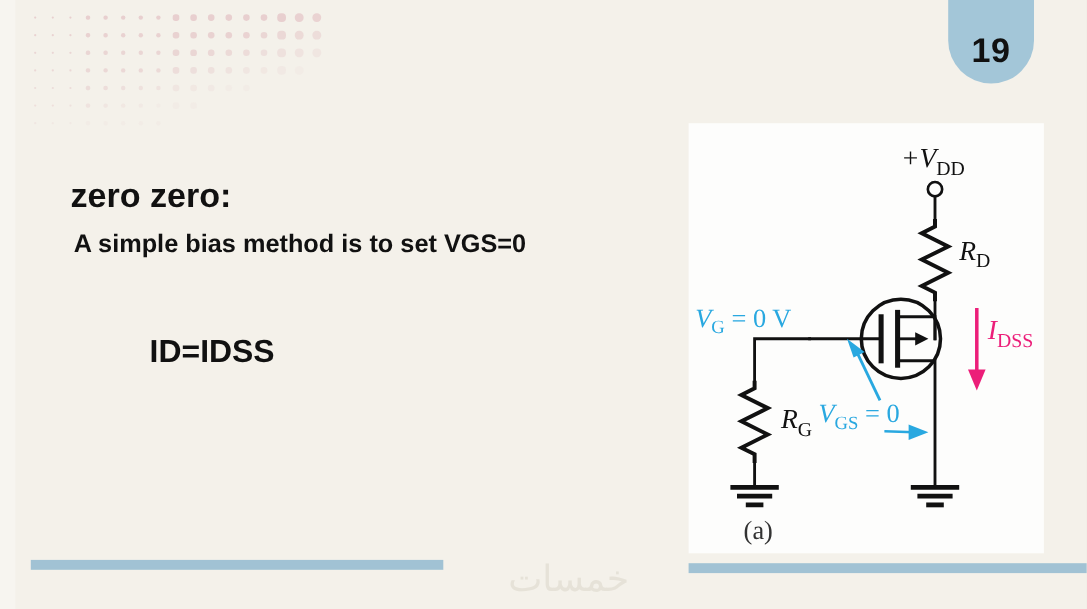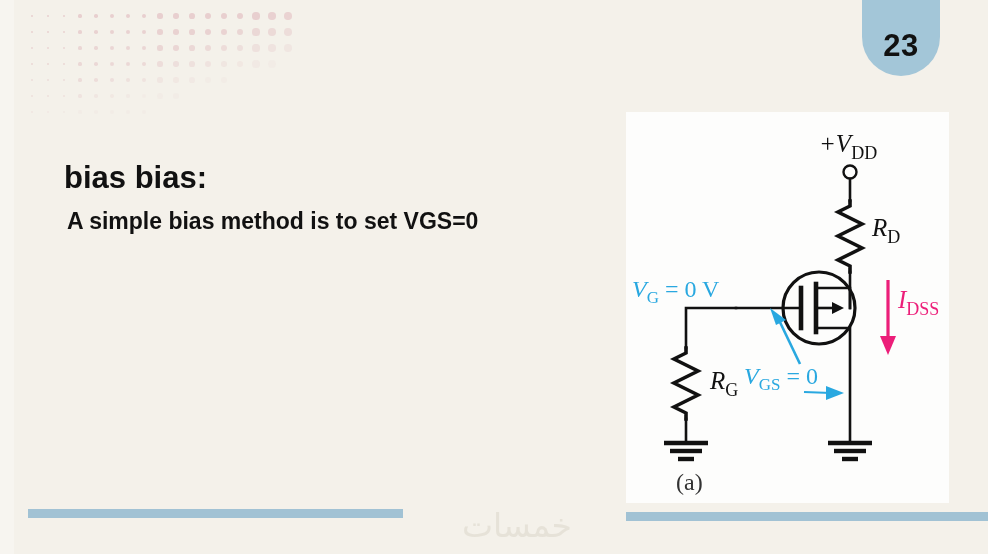--- a/index.html
+++ b/index.html
@@ -188,26 +188,27 @@
       <i style="left: 28.7228px; top: 106.723px; width: 2.55438px; height: 2.55438px; opacity: 0.27;"></i>
       <i style="left: 44.5456px; top: 106.546px; width: 2.90875px; height: 2.90875px; opacity: 0.2;"></i>
       <i style="left: 60.3684px; top: 106.368px; width: 3.26313px; height: 3.26313px; opacity: 0.13;"></i>
       <i style="left: 76.1912px; top: 106.191px; width: 3.6175px; height: 3.6175px; opacity: 0.12;"></i>
       <i style="left: 92.0141px; top: 106.014px; width: 3.97187px; height: 3.97187px; opacity: 0.12;"></i>
       <i style="left: 107.837px; top: 105.837px; width: 4.32625px; height: 4.32625px; opacity: 0.12;"></i>
       <i style="left: 123.66px; top: 105.66px; width: 4.68063px; height: 4.68063px; opacity: 0.12;"></i>
     </div>
 
   <div id="page-badge">
-    <span>23</span>
+    <span>19</span>
   </div>
 
 
-  <div id="heading-zero-bias">bias bias:</div>
+  <div id="heading-zero-bias">zero zero:</div>
   <div id="subtext">A simple bias method is to set VGS=0</div>
+  <div id="eq1">ID=IDSS</div>
 
   <div id="circuit-panel">
     <svg viewBox="0 0 323 391" xmlns="http://www.w3.org/2000/svg">
       <g stroke="#111" stroke-width="2.6" fill="none" stroke-linecap="square">
 
         <circle cx="224" cy="60" r="6.5" stroke-width="2.4"></circle>
 
         <path d="M224 67 L224 89"></path>
 
         <path d="M224 89 L224 94 L212 100 L236 112 L212 124 L236 136 L212 148 L224 154 L224 160" stroke-width="3.6"></path>

